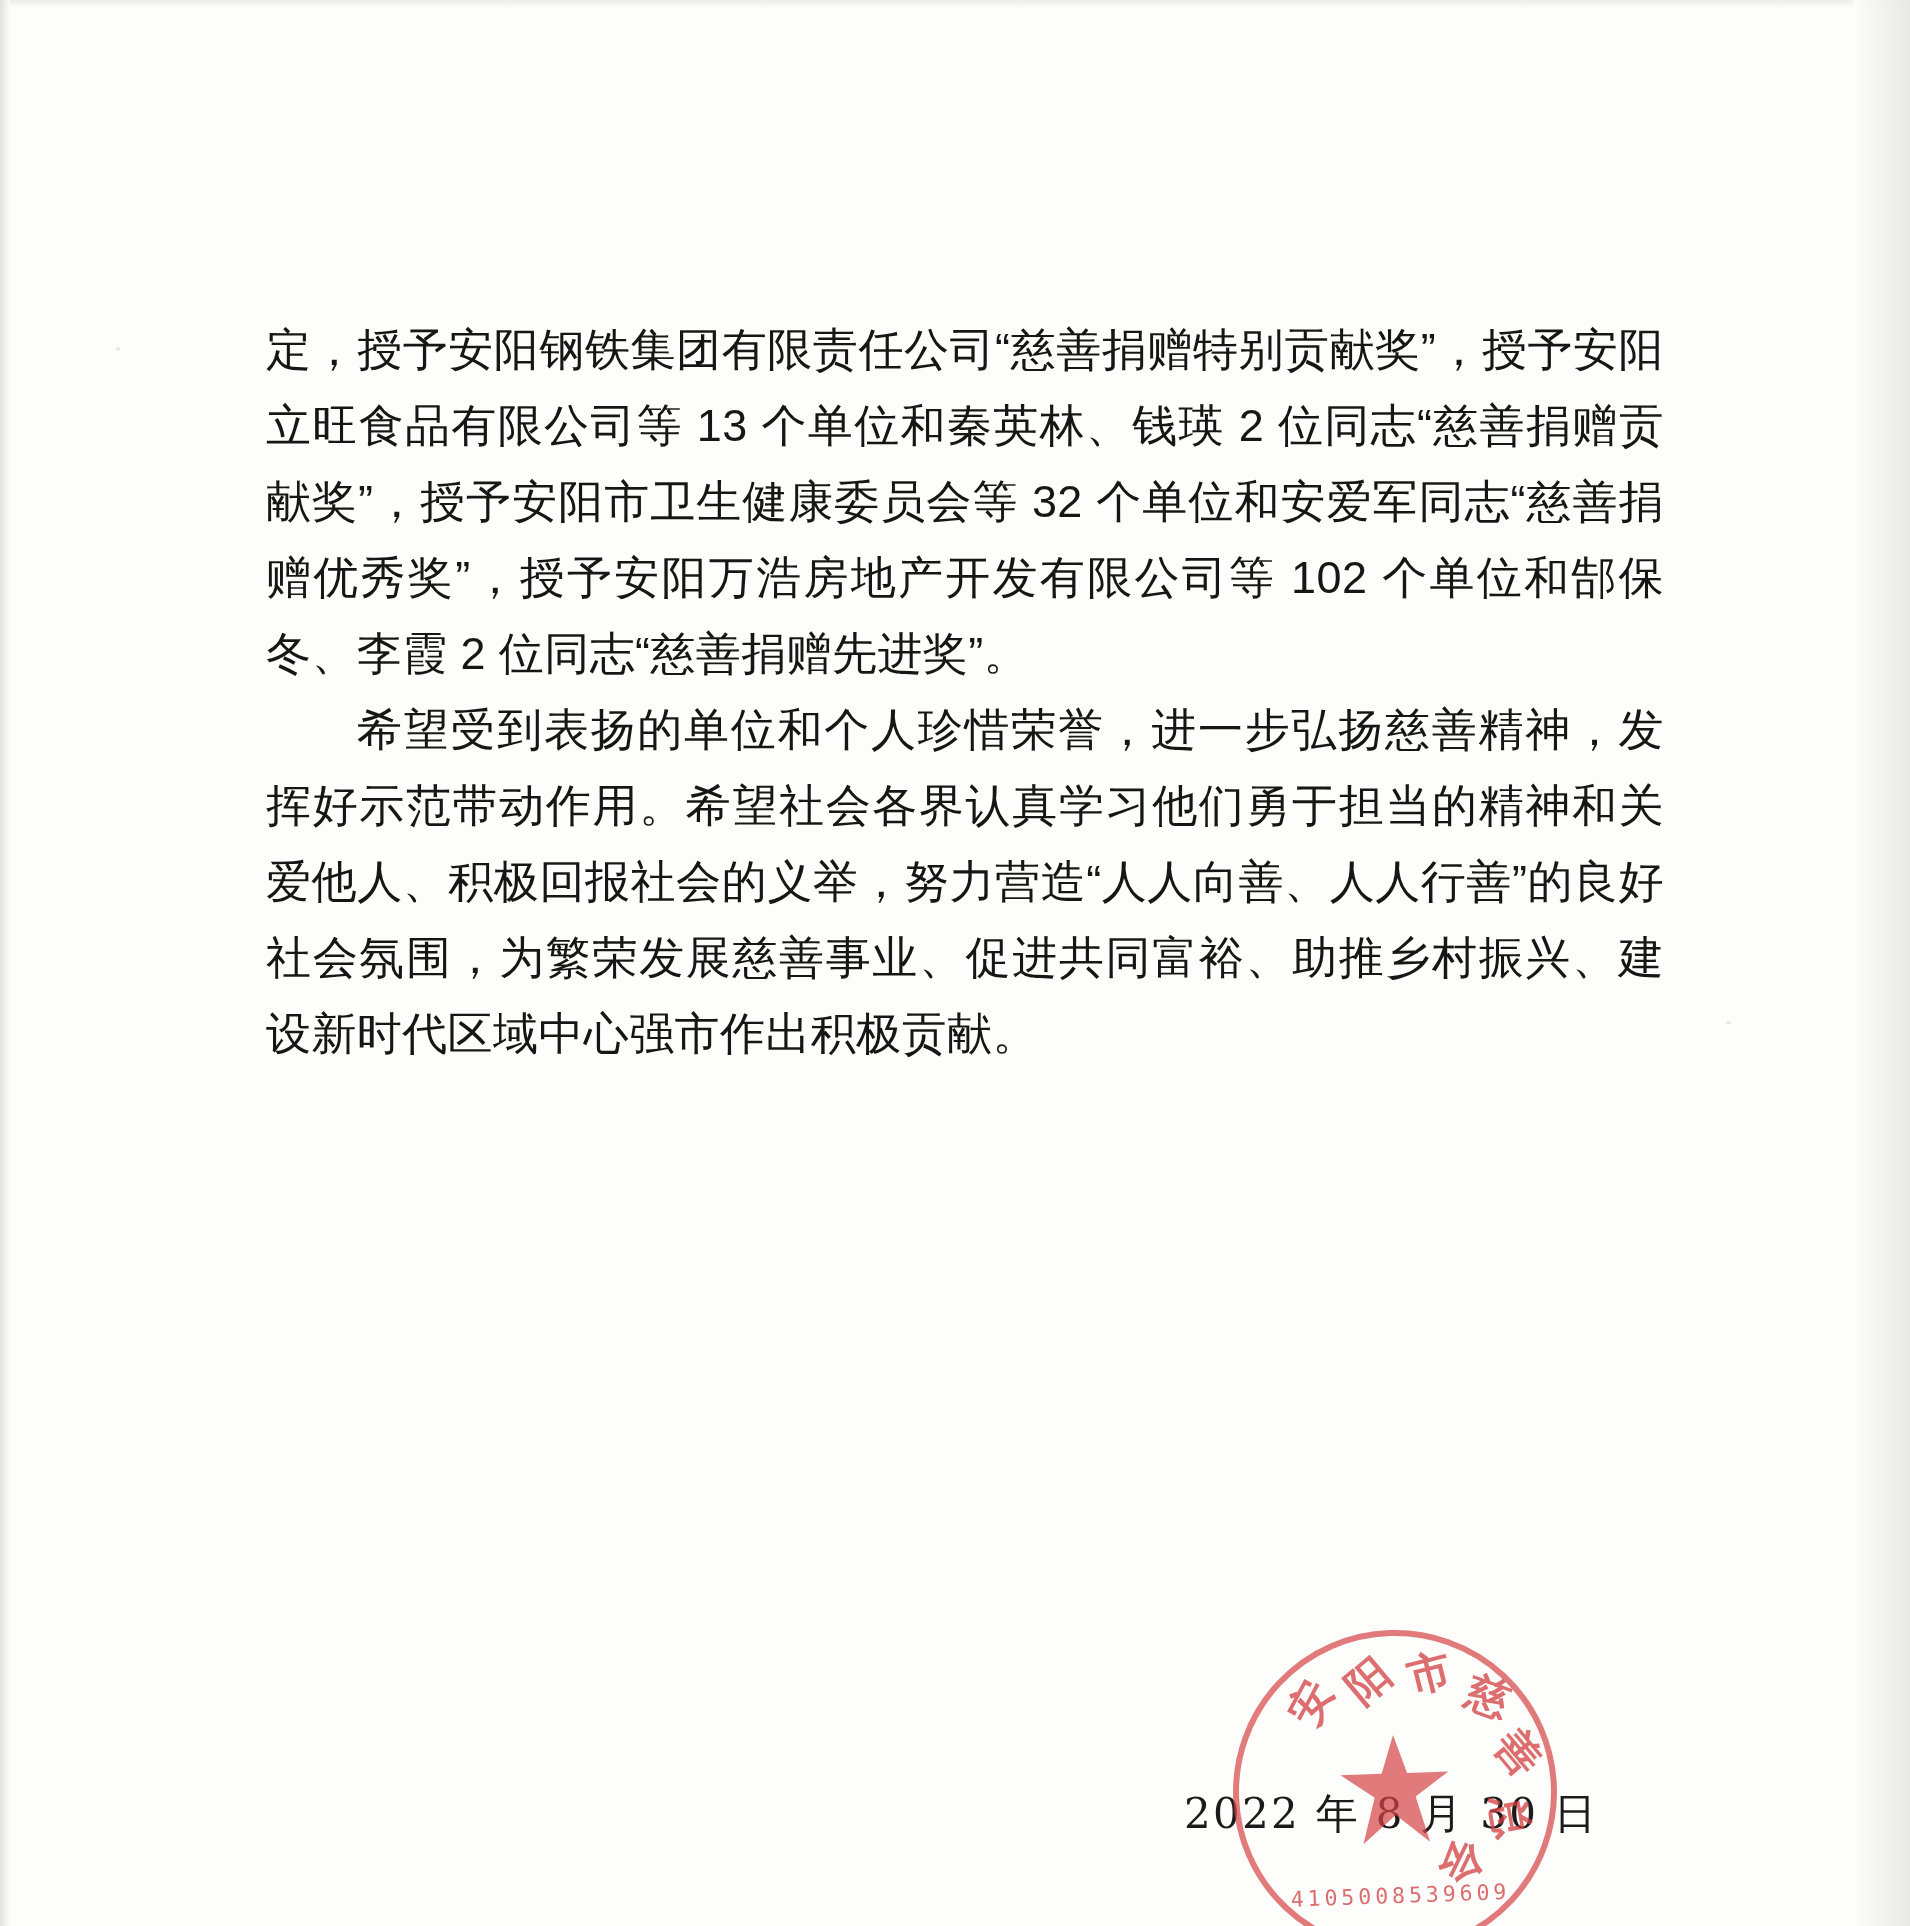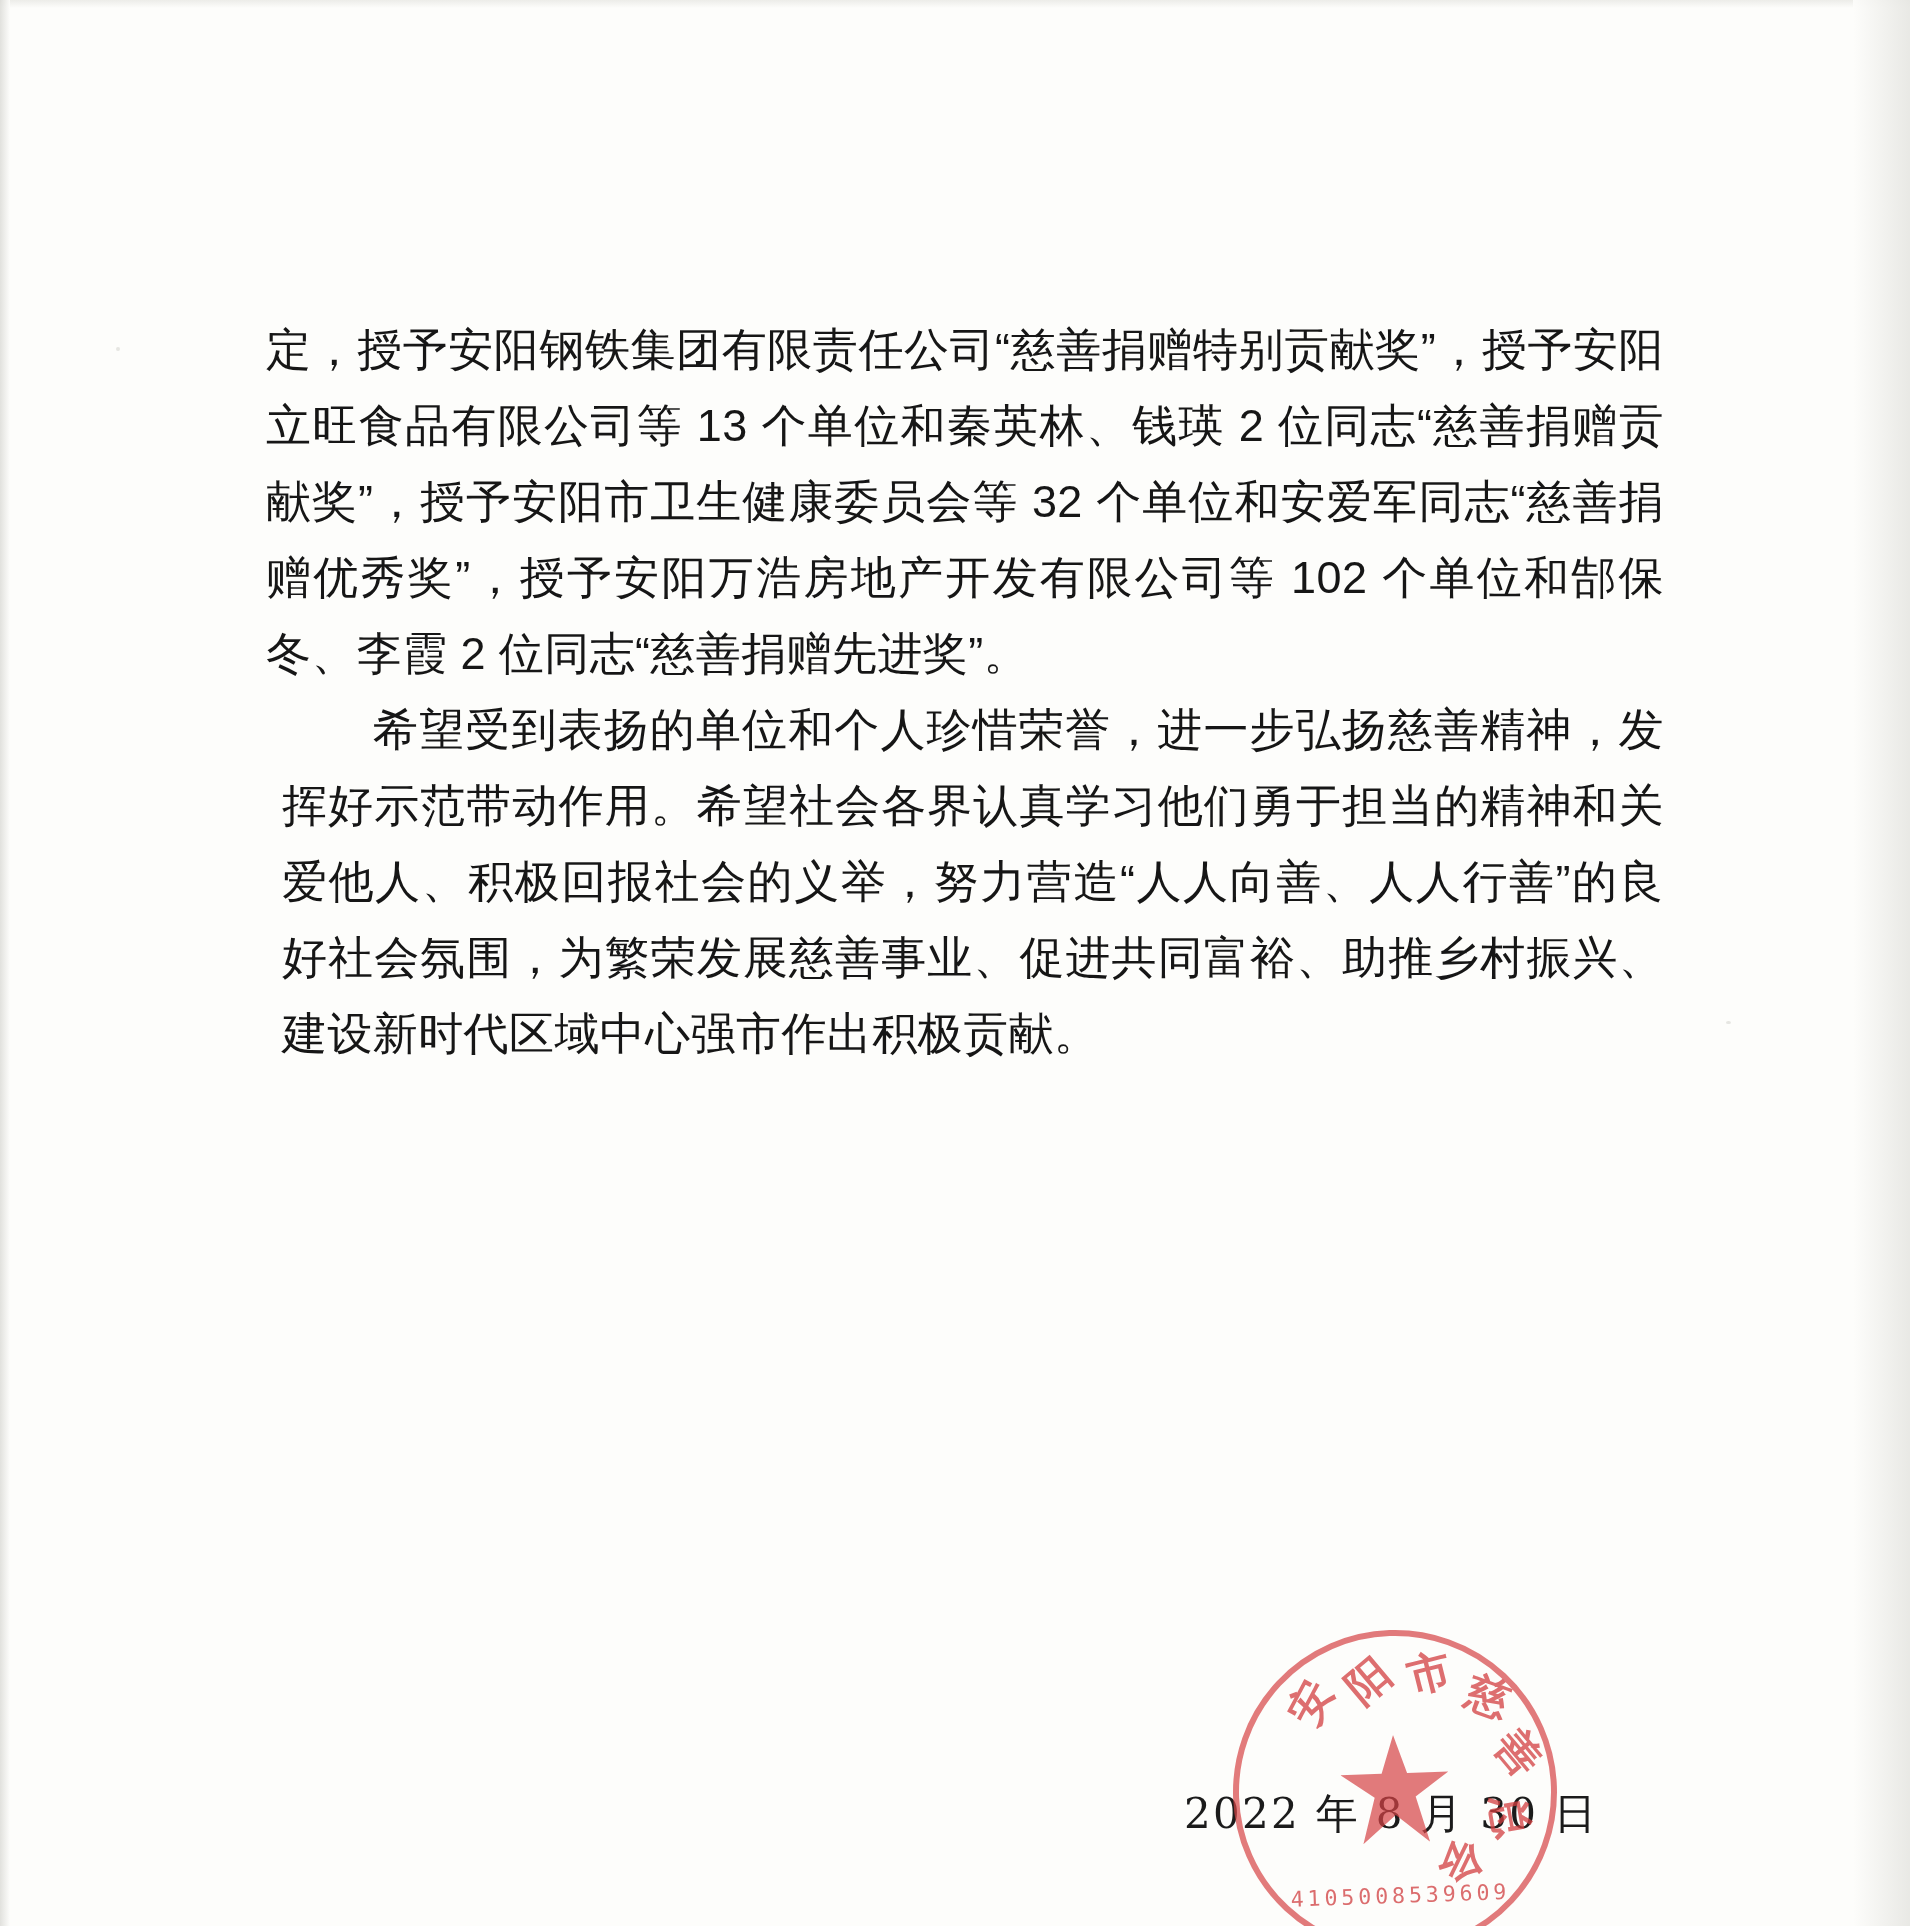--- a/index.html
+++ b/index.html
@@ -62,21 +62,20 @@
     letter-spacing: 0.4px;
     text-align: justify;
     text-justify: inter-character;
     color: #161616;
     margin: 0;
     font-family: Liberation Sans, sans-serif;
     font-weight: 500;
   }
   .para.indent {
     text-indent: 91px;
-    margin-left: 16px;
   }
   .para + .para {
     margin-top: 0;
   }
 
   #para-attachment-wrap {
     margin-top: 105px;
   }
 
   

